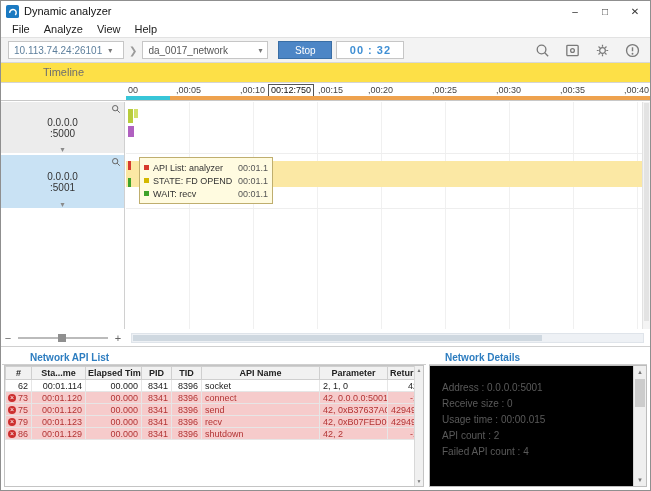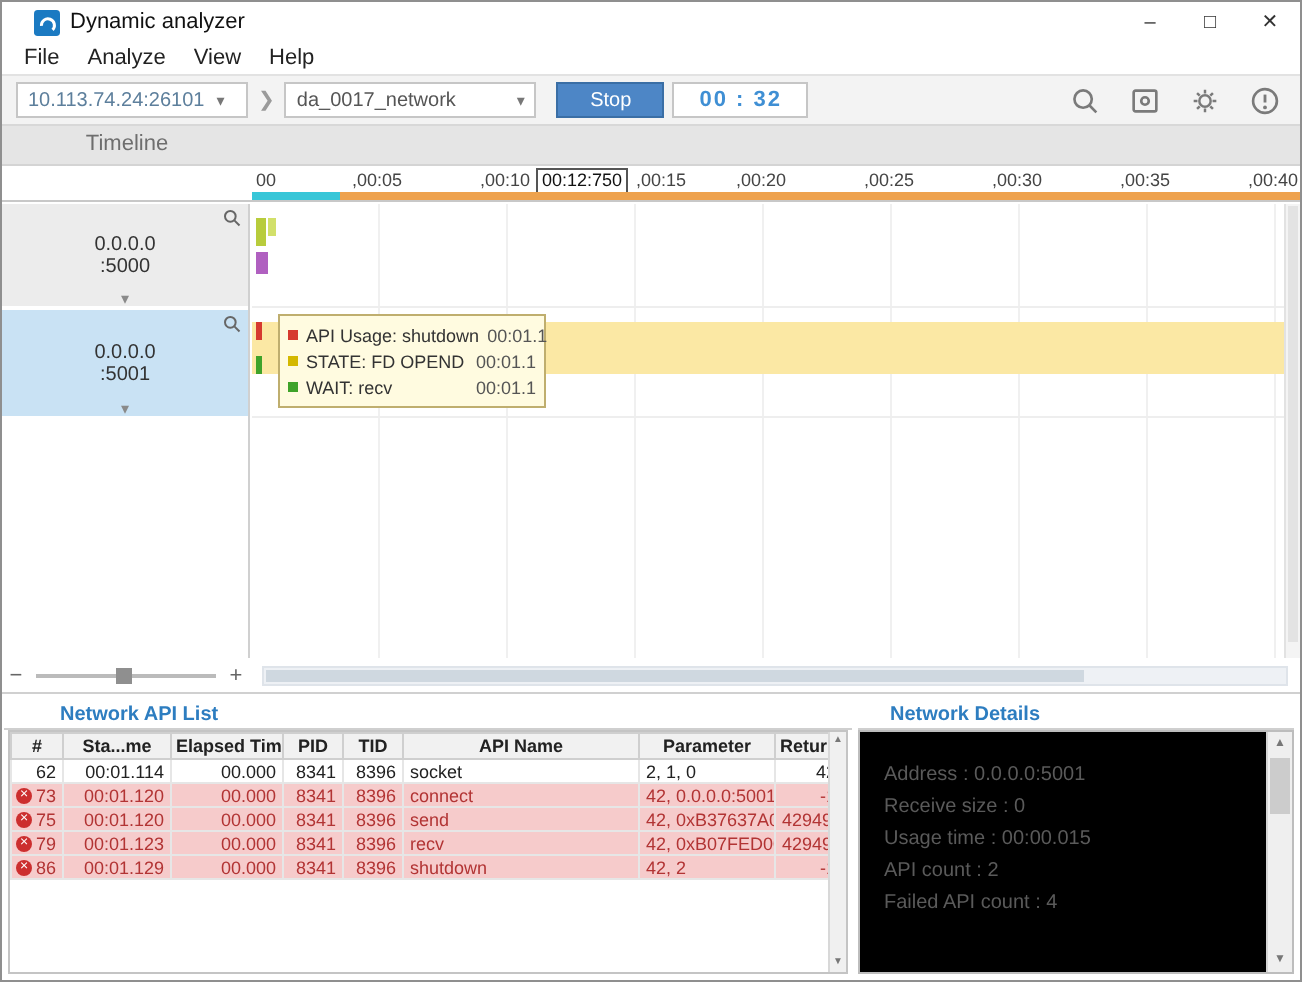--- a/index.html
+++ b/index.html
@@ -1,20 +1,20 @@
 <!DOCTYPE html>
 <html><head>
 <meta charset="utf-8">
 <style>
   * { box-sizing: border-box; margin: 0; padding: 0; }
   body { font-family: "Liberation Sans", sans-serif; background:#fff; }
   .window { position:relative; width:651px; height:491px; border:1px solid #8f8f8f; background:#fff; overflow:hidden; }
 
   
-  .titlebar { position:absolute; top:0; left:0; right:0; height:20px; background:#fff; display:flex; align-items:center; padding-left:16px; }
+  .titlebar { position:absolute; top:0; left:0; right:0; height:20px; background:#fff; display:flex; align-items:center; padding-left:5px; }
   .app-icon { width:13px; height:13px; margin-right:5px; flex:0 0 auto; }
   .titlebar-title { font-size:11px; color:#111; flex:1; }
   .winbtn { width:30px; height:19px; display:flex; align-items:center; justify-content:center; font-size:10px; color:#333; }
 
   
   .menubar { position:absolute; top:20px; left:0; right:0; height:16px; background:#fff; display:flex; align-items:center; padding-left:4px; }
   .menu-item { font-size:11px; color:#222; padding:0 7px; }
 
   
   .toolbar { position:absolute; top:36px; left:0; right:0; height:26px; background:#f3f3f3; border-top:1px solid #e2e2e2; border-bottom:1px solid #d8d8d8; display:flex; align-items:center; padding:0 7px;justify-content:flex-end; }
@@ -24,21 +24,21 @@
   .caret { margin-left:6px; font-size:8px; color:#777; }
   .caret::before { content:"▾"; }
   .crumb { color:#9a9a9a; font-size:10px; margin:0 5px; }
   .crumb::before { content:"❯"; }
   .stop-btn { height:18px; width:54px; margin-left:10px; background:#4d86c6; border:1px solid #3a6ea5; color:#fff; font-size:10px; display:flex; align-items:center; justify-content:center; }
   .timer { height:18px; width:68px; margin-left:4px; background:#fff; border:1px solid #c6c6c6; color:#3f8fd4; font-size:11px; font-weight:bold; letter-spacing:1px; display:flex; align-items:center; justify-content:center; }
   .tool-spacer { flex:1; }
   .tool-icon { width:22px; height:20px; display:flex; align-items:center; justify-content:center; margin-left:8px; }
 
   
-  .tabsrow { position:absolute; top:62px; left:0; right:0; height:20px; border-bottom:1px solid #d4d4d4; display:flex; background:#e5e5e5; }
+  .tabsrow { position:absolute; top:62px; left:0; right:0; height:20px; border-bottom:1px solid #d4d4d4; display:flex; background:#fde047; }
   .tab { width:125px; text-align:center; font-size:11px; line-height:19px; color:#6e6e6e; }
   .tab.active { color:#2d7dc0; font-weight:bold; border-bottom:2px solid #2d7dc0; }
 
   
   .rulerrow { position:absolute; top:82px; left:0; right:0; height:18px; border-bottom:1px solid #c8c8c8; }
   .proc-filter { position:absolute; left:2px; top:1px; width:120px; height:16px; background:#fff; border:1px solid #c6c6c6; display:flex; align-items:center; padding:0 4px; font-size:10px; color:#333; }
   .proc-filter .txt { flex:1; }
   .ruler { position:absolute; left:125px; right:0; top:0; height:18px; }
   .tick { position:absolute; top:2px; font-size:9px; color:#444; white-space:nowrap; }
   .marker { position:absolute; left:142px; top:1px; background:#fff; border:1px solid #555; font-size:9px; color:#111; padding:0 2px; line-height:11px; }
@@ -226,21 +226,21 @@
         <div class="blk" style="left:8px; top:7px; width:4px; height:9px; background:#d2e06a"></div>
         <div class="blk" style="left:2px; top:24px; width:6px; height:11px; background:#b060c0"></div>
       </div>
       <div class="plot-row2">
         <div class="band"></div>
         <div class="blk" style="left:2px; top:6px; width:3px; height:9px; background:#d63a2f"></div>
         <div class="blk" style="left:2px; top:23px; width:3px; height:9px; background:#3fa32a"></div>
         <div class="tooltip">
           <div class="tip-line">
             <span class="tip-sq" style="background:#d63a2f"></span>
-            <span class="tip-label">API Usage: shutdown</span>
+            <span class="tip-label">API List: analyzer</span>
             <span class="tip-time">00:01.1</span>
           </div>
           <div class="tip-line">
             <span class="tip-sq" style="background:#d4b800"></span>
             <span class="tip-label">STATE: FD OPEND</span>
             <span class="tip-time">00:01.1</span>
           </div>
           <div class="tip-line">
             <span class="tip-sq" style="background:#3fa32a"></span>
             <span class="tip-label">WAIT: recv</span>

